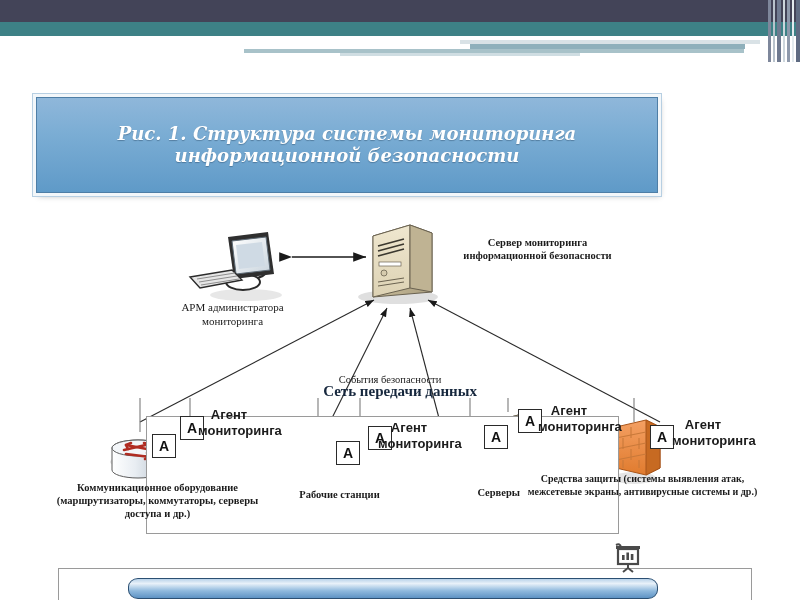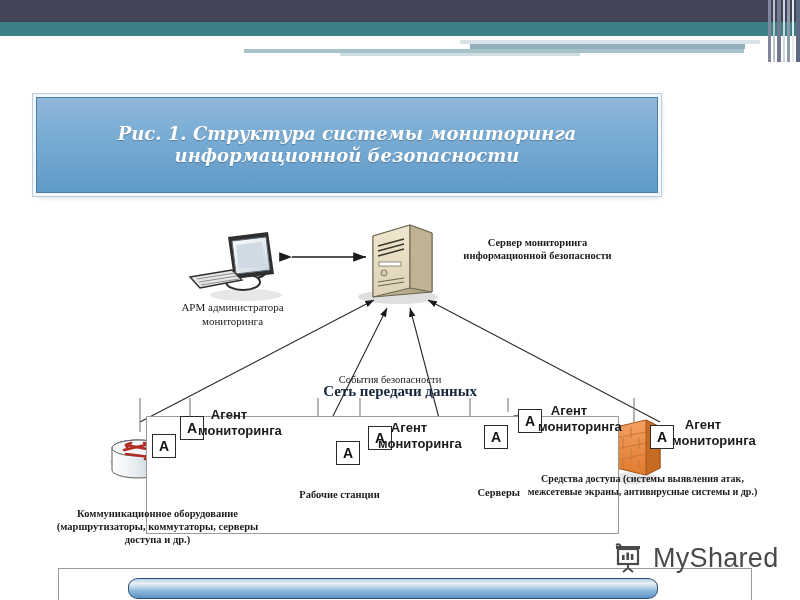--- a/index.html
+++ b/index.html
@@ -40,21 +40,21 @@
   .diagram{position:absolute;left:0;top:200px;width:800px;height:345px;}
   .svg-layer{position:absolute;left:0;top:0;width:800px;height:345px;}
 
   
   .lbl{position:absolute;text-align:center;color:#1b1b1b;line-height:1.25;font-family:Liberation Serif, serif;}
 
   #lbl-server{left:455px;top:236px;width:165px;font-size:10.5px;font-weight:bold;}
   #lbl-arm{left:150px;top:301px;width:165px;font-size:11px;}
   #lbl-events{left:290px;top:345px;width:200px;font-size:10.5px;margin-top:28px;}
   #lbl-net{left:130px;top:382px;width:540px;font-size:15px;font-weight:bold;color:#16273d;}
-  #lbl-comm{left:45px;top:481px;width:225px;font-size:10.5px;font-weight:bold;margin-top:26px;}
+  #lbl-comm{left:45px;top:481px;width:225px;font-size:10.5px;font-weight:bold;}
   #lbl-ws{left:272px;top:488px;width:135px;font-size:10.5px;font-weight:bold;}
   #lbl-srv{left:440px;top:486px;width:80px;font-size:10.5px;font-weight:bold;text-align:right;}
   #lbl-def{left:520px;top:473px;width:245px;font-size:10px;font-weight:bold;}
   .agent-lbl{position:absolute;text-align:center;font-size:13px;line-height:1.2;color:#1b1b1b;font-weight:bold;}
   #ag1{left:198px;top:407px;width:62px;}
   #ag2{left:378px;top:420px;width:62px;}
   #ag3{left:538px;top:403px;width:62px;}
   #ag4{left:672px;top:417px;width:62px;}
 
   
@@ -261,31 +261,30 @@
 </div>
 
 <div class="lbl" id="lbl-server">Сервер мониторинга информационной безопасности</div>
 <div class="lbl" id="lbl-arm">АРМ администратора мониторинга</div>
 <div class="lbl" id="lbl-events">События безопасности</div>
 <div class="lbl" id="lbl-net">Сеть передачи данных</div>
 
 <div class="lbl" id="lbl-comm">Коммуникационное оборудование (маршрутизаторы, коммутаторы, серверы доступа и др.)</div>
 <div class="lbl" id="lbl-ws">Рабочие станции</div>
 <div class="lbl" id="lbl-srv">Серверы</div>
-<div class="lbl" id="lbl-def">Средства доступа (системы выявления атак, межсетевые экраны, антивирусные системы и др.)</div>
+<div class="lbl" id="lbl-def">Средства защиты (системы выявления атак, межсетевые экраны, антивирусные системы и др.)</div>
 
 <div class="agent-lbl" id="ag1">Агент мониторинга</div>
 <div class="agent-lbl" id="ag2">Агент мониторинга</div>
 <div class="agent-lbl" id="ag3">Агент мониторинга</div>
 <div class="agent-lbl" id="ag4">Агент мониторинга</div>
 
 <div class="wm">
   <svg width="34" height="34" viewBox="0 0 34 34">
     <path d="M4 5 h24 v3 h-24 z" fill="#4a4a4a"></path>
     <rect x="6" y="8" width="20" height="15" fill="none" stroke="#4a4a4a" stroke-width="2.2"></rect>
     <rect x="10" y="14" width="2.6" height="5" fill="#4a4a4a"></rect>
     <rect x="14.4" y="11.5" width="2.6" height="7.5" fill="#4a4a4a"></rect>
     <rect x="18.8" y="13" width="2.6" height="6" fill="#4a4a4a"></rect>
     <path d="M16 23 v4 M16 27 l-5 4 M16 27 l5 4" stroke="#4a4a4a" stroke-width="2" fill="none"></path>
     <path d="M4 4 q4 -2 5 2" stroke="#4a4a4a" stroke-width="2" fill="none"></path>
   </svg>
-  <span class="wm-text">MyShared</span>
 </div>
 
 </body></html>

